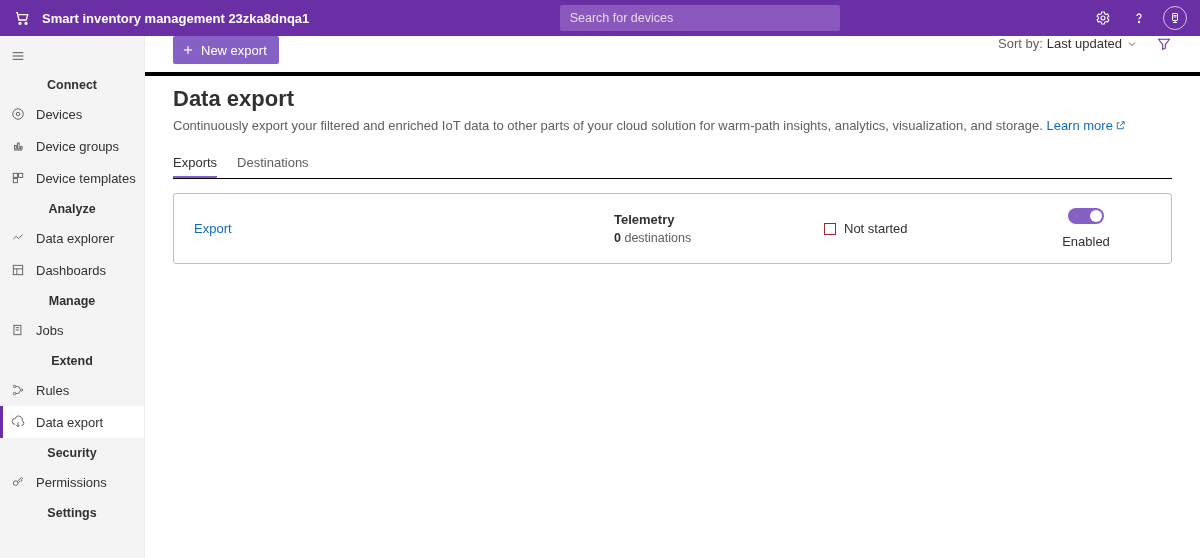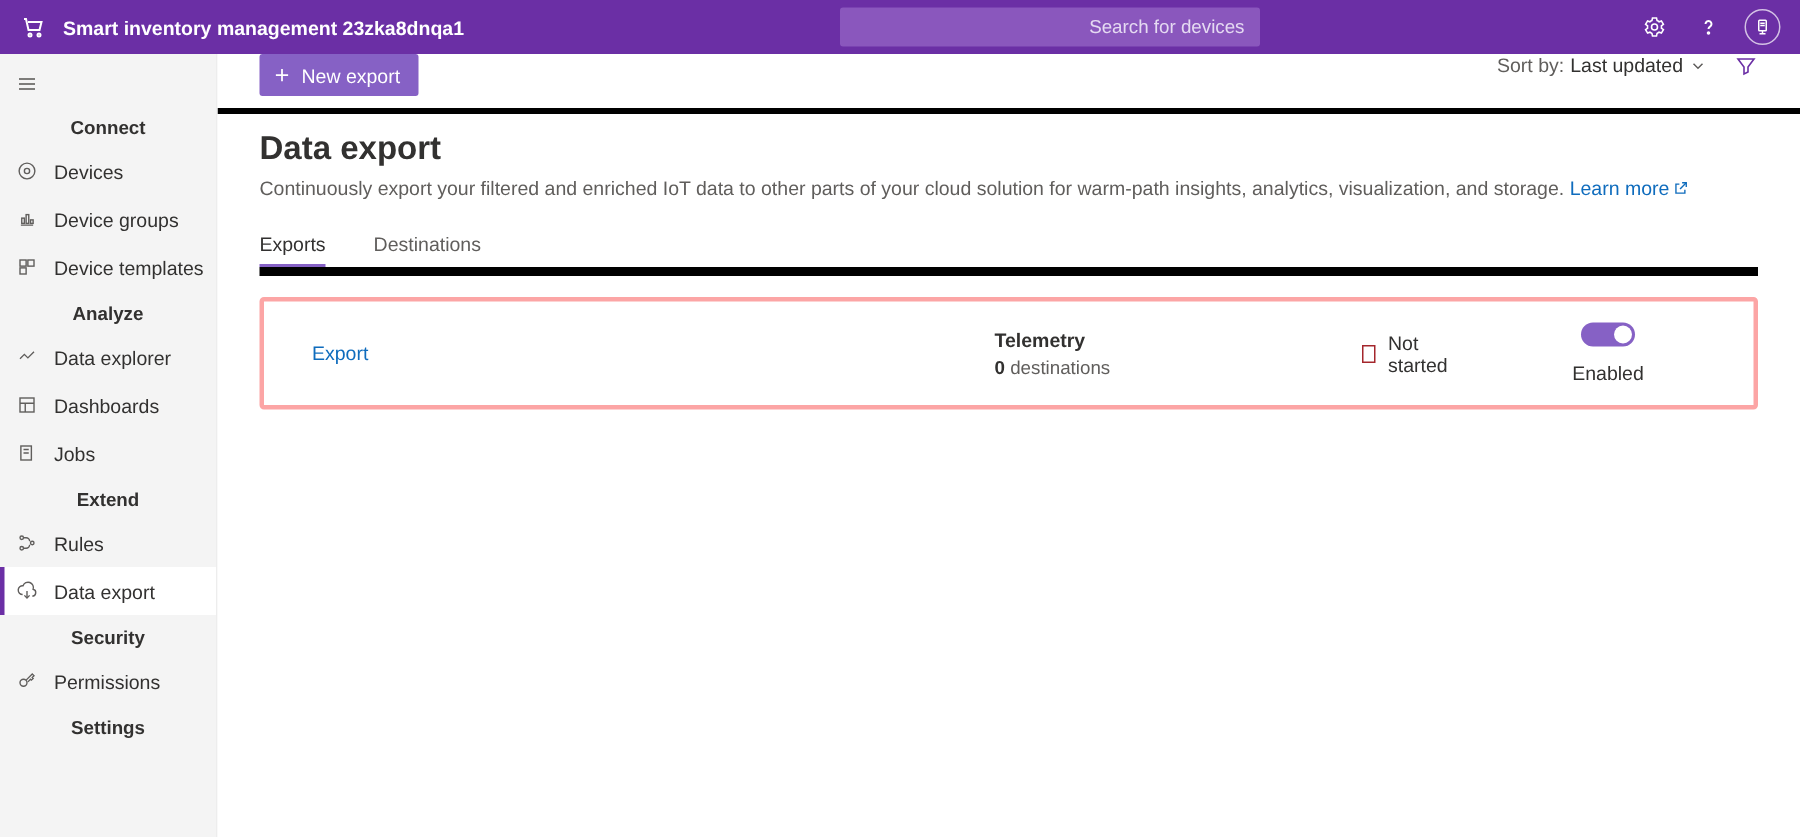--- a/index.html
+++ b/index.html
@@ -2,21 +2,21 @@
 <html><head>
 <meta charset="utf-8">
 <style>
   * { box-sizing: border-box; margin: 0; padding: 0; }
   body { font-family: "Segoe UI", -apple-system, sans-serif; font-size: 13px; color: #323130; background: #fff; width: 1200px; height: 558px; overflow: hidden; }
   .topbar { height: 36px; background: #6b2fa5; display: flex; align-items: center; color: #fff; padding: 0 8px; }
   .topbar .cart { width: 28px; display:flex; align-items:center; justify-content:center; }
   .topbar .title { font-size: 13px; font-weight: 600; margin-left: 6px; flex: 0 0 auto; }
   .topbar .center { flex: 1; display:flex; justify-content:center; }
   .topbar .search { width: 280px; height: 26px; background: #8a57bd; border-radius: 2px; display:flex; align-items:center; padding: 0 10px; color: #e5daf2; }
-  .topbar .search input { background:transparent; border:none; outline:none; color:#fff; width:100%; font-size:12.5px;text-align:right; }
+  .topbar .search input { background:transparent; border:none; outline:none; color:#fff; width:100%; font-size:12.5px; }
   .topbar .search input::placeholder { color: #e5daf2; }
   .topbar .right-icons { display:flex; align-items:center; gap: 10px; margin-right: 4px;}
   .topbar .icon-btn { width:26px; height:26px; display:flex; align-items:center; justify-content:center; cursor:pointer; }
   .topbar .avatar-circle { width:24px; height:24px; border:1px solid rgba(255,255,255,0.7); border-radius:50%; display:flex; align-items:center; justify-content:center; font-size:11px;}
   svg { display: block; }
 
   .app-body { display:flex; height: calc(558px - 36px); }
 
   .sidebar { width: 145px; background: #f4f4f4; border-right: 1px solid #ededed; height:100%; overflow-y:auto; padding-top: 6px; text-align: center;}
   .sidebar .collapse-row { height:28px; display:flex; align-items:center; padding-left: 10px; }
@@ -34,26 +34,26 @@
   .sort-by { font-size:13px; color:#605e5c; display:flex; align-items:center; gap:4px; margin-right:18px; cursor:pointer;}
   .sort-by .value { color:#323130; }
   .filter-btn { color:#6b2fa5; cursor:pointer; }
 
   .content { padding: 10px 28px; }
   .page-title { font-size: 22px; font-weight:600; margin-bottom: 6px;}
   .page-desc { font-size: 13px; color:#605e5c; margin-bottom: 16px; }
   .page-desc a { color:#0f6cbd; text-decoration:none; }
   .page-desc a svg { display:inline-block; vertical-align: -1px; margin-left:2px;}
 
-  .tabs { display:flex; gap:32px; border-bottom:6px solid #000000; margin-bottom: 14px;}
+  .tabs { display:flex; gap:20px; border-bottom:1px solid #000000; margin-bottom: 14px;}
   .tab { font-size:13px; padding: 6px 0 8px; cursor:pointer; color:#605e5c; position:relative;}
   .tab.active { color:#323130; font-weight:400;}
   .tab.active::after { content:""; position:absolute; left:0; right:0; bottom:0; height:2px; background:#8661c5;}
 
-  .export-card { border:3px solid #fca5a5; border-radius:3px; padding: 14px 32px; display:grid; grid-template-columns: 420px 210px 1fr 130px; align-items:center;gap:35px;}
+  .export-card { border:1px solid #fca5a5; border-radius:3px; padding: 14px 20px; display:grid; grid-template-columns: 420px 210px 1fr 130px; align-items:center;}
   .export-card .name a { color:#0f6cbd; text-decoration:none; font-size:13px;}
   .export-card .telemetry .tele-title { font-size:13px; font-weight:600; margin-bottom:4px;}
   .export-card .telemetry .tele-sub { font-size:12.5px; color:#605e5c;}
   .export-card .telemetry .tele-sub b { color:#323130;}
   .export-card .status { display:flex; align-items:center; gap:8px; font-size:13px; color:#323130;}
   .export-card .status .status-ico { width:12px; height:12px; border:1.5px solid #a4262c; }
   .export-card .enabled-cell { display:flex; align-items:center; gap:10px; font-size:13px; color:#323130; justify-content:flex-end;flex-direction:column;}
   .toggle { width:36px; height:16px; background:#8661c5; border-radius:10px; position:relative; cursor:pointer;}
   .toggle .knob { position:absolute; right:2px; top:2px; width:12px; height:12px; background:#fff; border-radius:50%;}
 
@@ -159,20 +159,21 @@
       <span class="nav-icon">
           <svg width="14" height="14" viewBox="0 0 24 24" fill="none" stroke="currentColor" stroke-width="1.6">
             <rect x="4" y="4" width="16" height="16"></rect>
             <line x1="4" y1="10" x2="20" y2="10"></line>
             <line x1="10" y1="10" x2="10" y2="20"></line>
           </svg>
         </span>
       <span>Dashboards</span>
     </div>
 
+    <div class="section-label">Manage</div>
     <div class="nav-item">
       <span class="nav-icon">
           <svg width="14" height="14" viewBox="0 0 24 24" fill="none" stroke="currentColor" stroke-width="1.6">
             <rect x="5" y="4" width="12" height="16"></rect>
             <line x1="8" y1="8" x2="14" y2="8"></line>
             <line x1="8" y1="12" x2="14" y2="12"></line>
           </svg>
         </span>
       <span>Jobs</span>
     </div>

